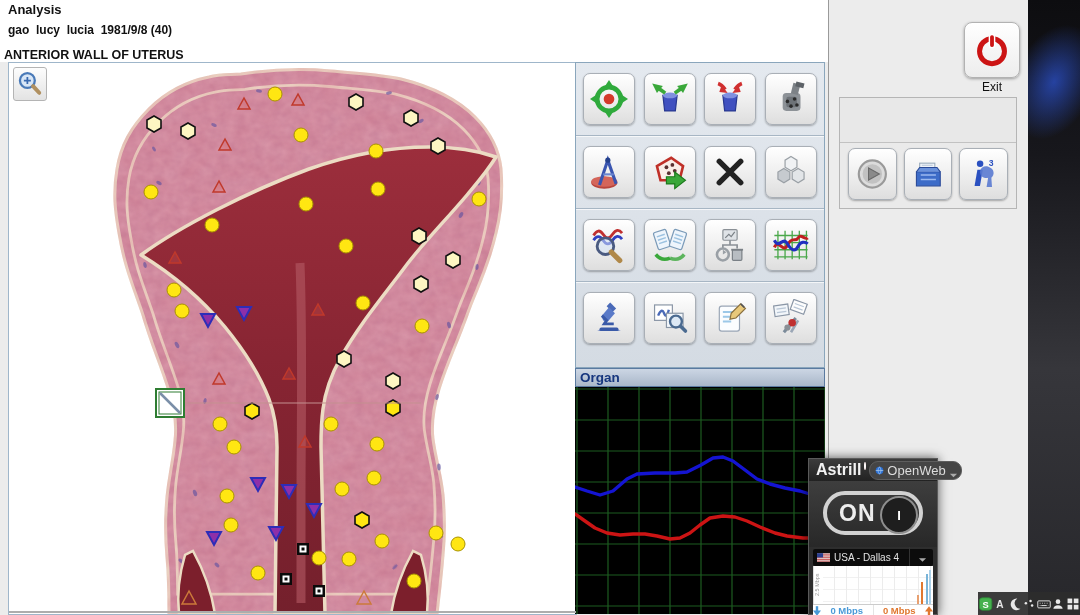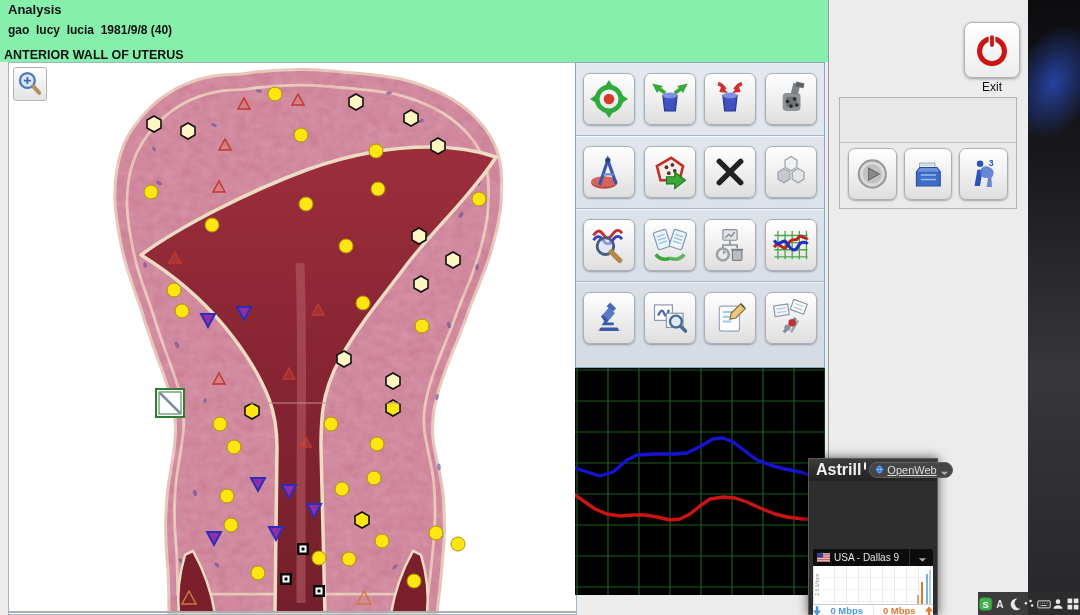--- a/index.html
+++ b/index.html
@@ -1,19 +1,19 @@
 <!DOCTYPE html>
 <html><head>
 <meta charset="utf-8">
 <style>
   html,body{margin:0;padding:0;background:#dcdcdc;}
   #screen{position:relative;width:1080px;height:615px;overflow:hidden;
           font-family:"Liberation Sans",sans-serif;background:#ececec;}
   
-  #header{position:absolute;left:0;top:0;width:1028px;height:62px;background:#86efac;}
+  #header{position:absolute;left:0;top:0;width:1028px;height:62px;background:#ffffff;}
   .h-title{position:absolute;left:8px;top:2px;font-size:13px;font-weight:bold;color:#111;}
   .h-patient{position:absolute;left:8px;top:23px;font-size:12px;font-weight:bold;color:#111;white-space:pre;}
   .h-section{position:absolute;left:4px;top:48px;font-size:12.5px;font-weight:bold;color:#111;}
   
   #canvas{position:absolute;left:8px;top:62px;width:567px;height:551px;background:#fff;
           border:1px solid #9fb6ca;box-sizing:content-box;}
   #uterus-svg,#markers{position:absolute;left:0;top:0;}
   #markers{z-index:5;}
   #canvas-bottom-line{position:absolute;left:0;top:548px;width:567px;height:2px;background:#adadad;z-index:4;}
   #zoom-btn{position:absolute;left:4px;top:4px;width:34px;height:34px;z-index:6;
@@ -52,21 +52,21 @@
            background:radial-gradient(closest-side,rgba(48,92,235,.65),rgba(48,92,235,0));transform:rotate(24deg);}
   
   #astrill{position:absolute;left:808px;top:458px;width:130px;height:157px;z-index:50;background:#2e2e2e;
            border:1px solid #5a5a5a;box-shadow:0 0 10px rgba(0,0,0,.65);box-sizing:border-box;}
   .a-titlebar{position:absolute;left:0;top:0;right:0;height:22px;background:linear-gradient(#3c3c3c,#222);
               display:flex;align-items:center;padding:0 4px;gap:3px;}
   .a-menu{width:12px;height:12px;display:inline-block;cursor:pointer;}
   .a-title{font-size:16px;font-weight:bold;color:#f2f2f2;}
   .a-badge{width:6px;height:6px;border-radius:50%;background:#d23030;border:1px solid #fff;margin-top:-8px;}
   .a-mode{margin-left:auto;display:flex;align-items:center;gap:3px;background:#454545;border:1px solid #5e5e5e;
-          border-radius:9px;color:#ddd;font-size:11px;padding:1px 5px;cursor:pointer;font-family:inherit;text-decoration:underline;}
+          border-radius:9px;color:#ddd;font-size:13px;padding:1px 5px;cursor:pointer;font-family:inherit;}
   .a-mode svg{width:9px;height:9px;}
   .a-close{width:13px;height:13px;cursor:pointer;margin-left:2px;}
   .a-body{position:absolute;left:0;top:22px;right:0;height:66px;background:linear-gradient(#3e3e3e,#282828);}
   .a-toggle{position:absolute;left:14px;top:10px;width:100px;height:44px;border:4px solid #d2d2d2;border-radius:27px;
             box-sizing:border-box;display:flex;align-items:center;cursor:pointer;}
   .a-on{font-size:23px;font-weight:bold;color:#ededed;letter-spacing:1px;margin-left:12px;}
   .a-knob{position:absolute;right:1px;top:1px;width:34px;height:34px;border-radius:50%;background:#1e1e1e;
           border:2px solid #8e8e8e;display:flex;align-items:center;justify-content:center;}
   .a-knob span{color:#fff;font-size:13px;font-weight:bold;}
   .a-server{position:absolute;left:4px;top:90px;right:4px;height:17px;background:#0c0c0c;border-radius:2px;
@@ -382,20 +382,21 @@
               </g>
               <path d="M10 28l10-12" stroke="#7a8a9a" stroke-width="2.6"></path>
               <path d="M16 28l6-10" stroke="#9aa6b6" stroke-width="2.2"></path>
               <circle cx="17" cy="20" r="3.2" fill="#c03030"></circle>
               <circle cx="13" cy="24" r="2.6" fill="#8a9096"></circle>
             </svg></span></button>
       </div>
     </div>
 
   <div id="organ">
+    <div id="organ-title">Organ</div>
     <div id="organ-chart-wrap">
         <svg width="250" height="227" viewBox="0 0 250 227" style="background:#000000">
           <line x1="2" y1="0" x2="2" y2="227" stroke="#1d5c20" stroke-width="1.2"></line>
           <line x1="33" y1="0" x2="33" y2="227" stroke="#1d5c20" stroke-width="1.2"></line>
           <line x1="64" y1="0" x2="64" y2="227" stroke="#1d5c20" stroke-width="1.2"></line>
           <line x1="95" y1="0" x2="95" y2="227" stroke="#1d5c20" stroke-width="1.2"></line>
           <line x1="126" y1="0" x2="126" y2="227" stroke="#1d5c20" stroke-width="1.2"></line>
           <line x1="157" y1="0" x2="157" y2="227" stroke="#1d5c20" stroke-width="1.2"></line>
           <line x1="188" y1="0" x2="188" y2="227" stroke="#1d5c20" stroke-width="1.2"></line>
           <line x1="219" y1="0" x2="219" y2="227" stroke="#1d5c20" stroke-width="1.2"></line>
@@ -461,29 +462,37 @@
             </svg></span>
         <span>OpenWeb</span>
         <span style="width:7px;height:5px;display:inline-block;"><svg viewBox="0 0 10 6">
               <path d="M1 1l4 4 4-4z" fill="#aaa"></path>
             </svg></span>
       </button>
       <span class="a-close"><svg viewBox="0 0 12 12">
             <path d="M2 2l8 8M10 2l-8 8" stroke="#e8e8e8" stroke-width="2"></path>
           </svg></span>
     </div>
+    <div class="a-body">
+      <div class="a-toggle">
+        <span class="a-on">ON</span>
+        <span class="a-knob">
+            <span>I</span>
+          </span>
+      </div>
+    </div>
     <div class="a-server">
       <span style="display:inline-flex;">
           <svg viewBox="0 0 15 10">
             <rect width="15" height="10" fill="#e8e8e8"></rect>
             <path d="M0 1.2h15M0 3.2h15M0 5.2h15M0 7.2h15M0 9.2h15" stroke="#c43c3c"></path>
             <rect width="7" height="5" fill="#2a3f8f"></rect>
           </svg>
         </span>
-      <span class="a-server-name">USA - Dallas 9</span>
+      <span class="a-server-name">USA - Dallas 4</span>
       <span class="a-server-caret"><svg viewBox="0 0 10 6">
             <path d="M1 1l4 4 4-4z" fill="#aaa"></path>
           </svg></span>
     </div>
     <div class="a-speed">
       <span class="a-axis">2.5 Mbps</span>
       <div class="a-plot" id="speed-plot">
           <div class="spike" style="left: 94px; height: 9px; background: rgb(232, 160, 112);"></div>
           <div class="spike" style="left: 98px; height: 22px; background: rgb(224, 120, 48);"></div>
           <div class="spike" style="left: 103px; height: 30px; background: rgb(122, 180, 216);"></div>

